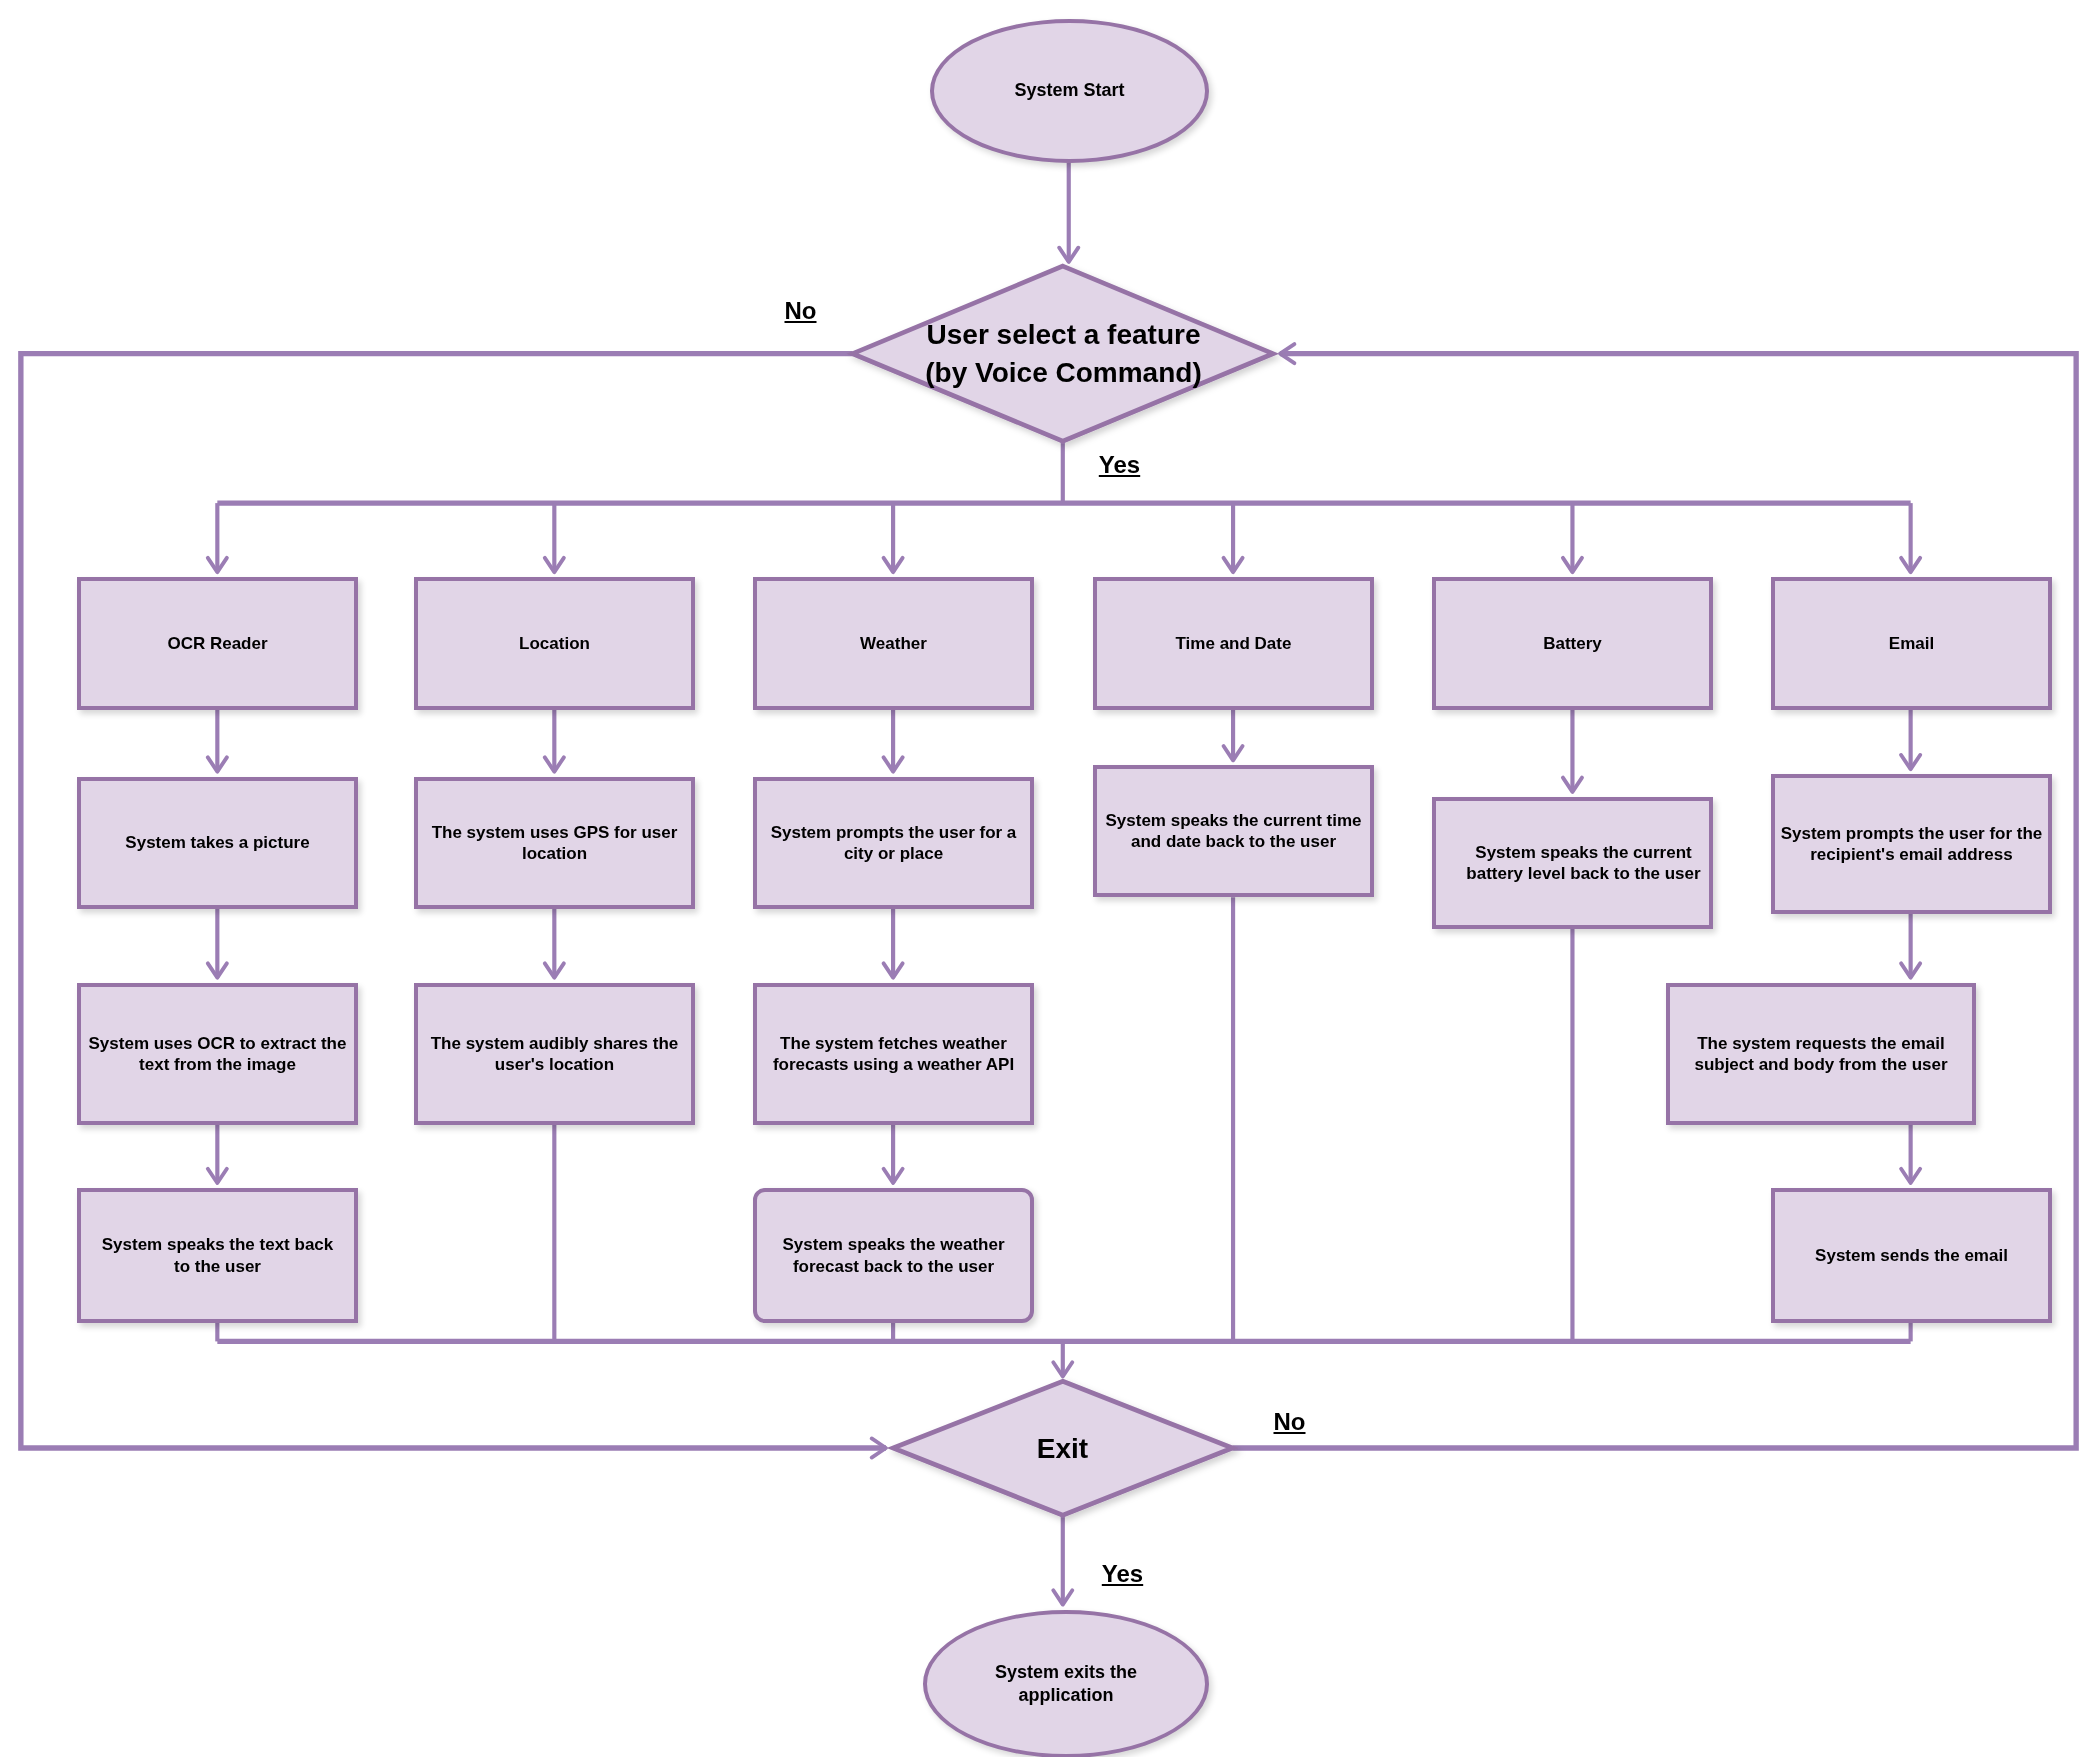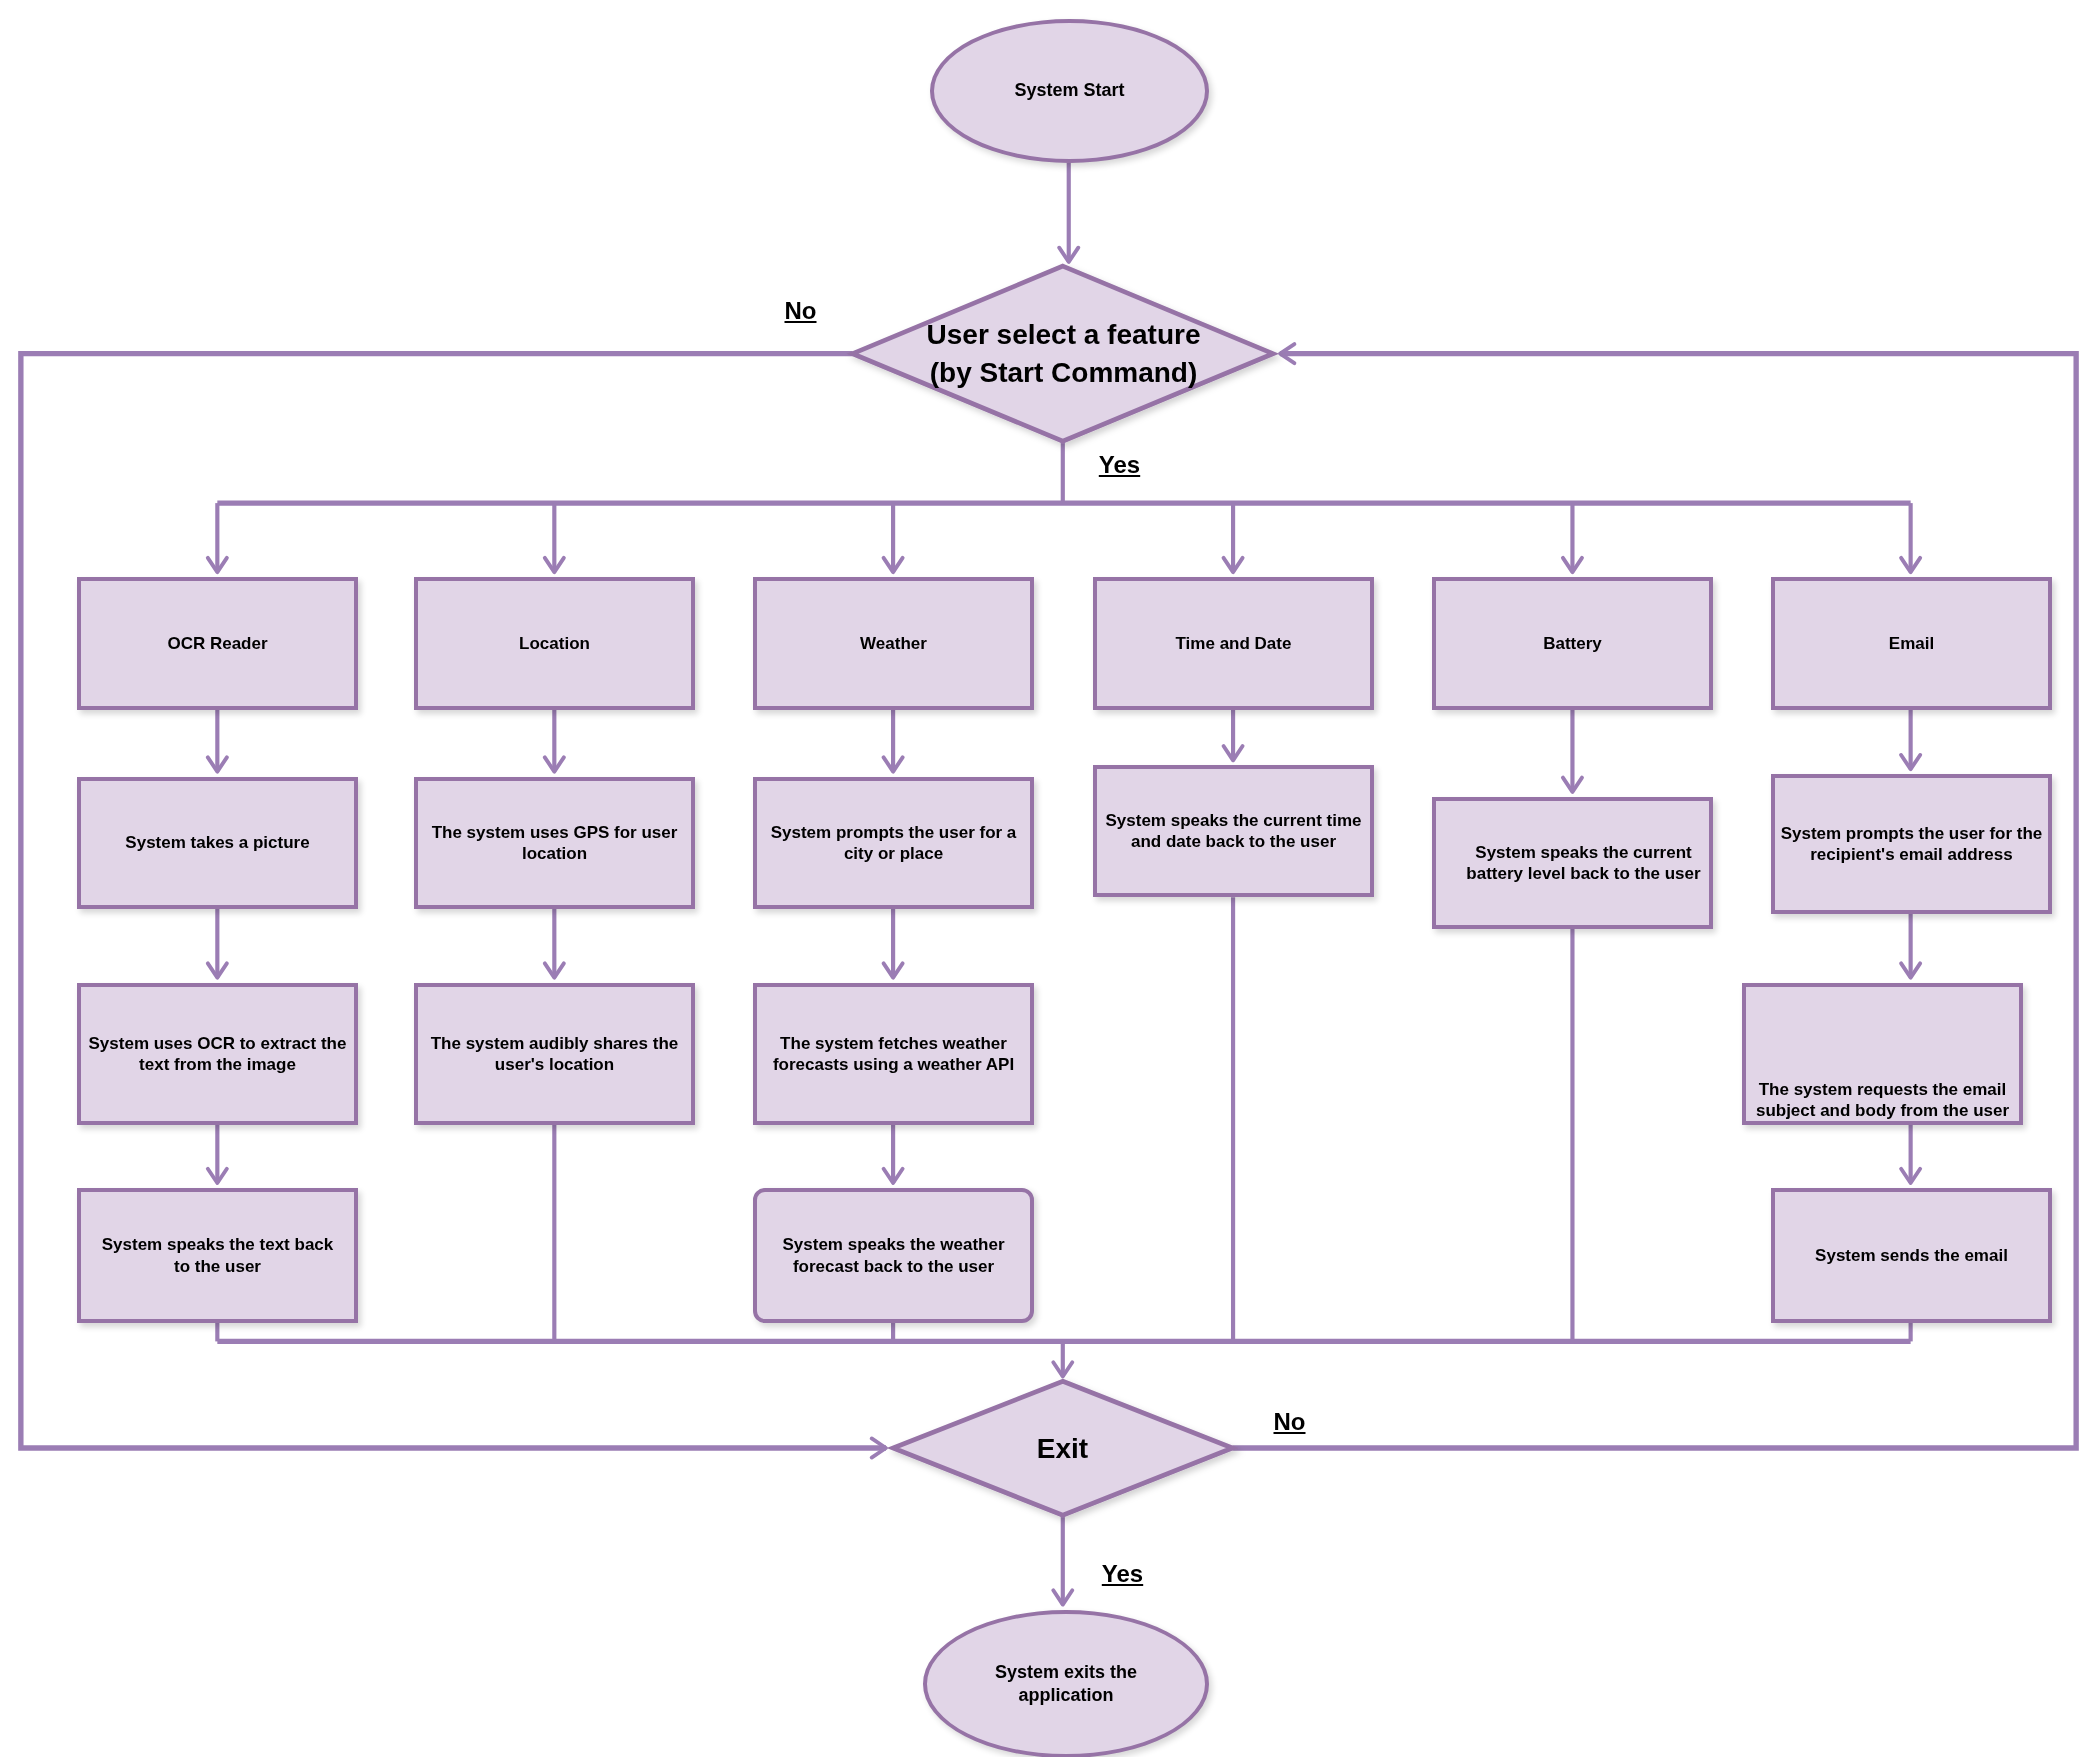--- a/index.html
+++ b/index.html
@@ -109,21 +109,21 @@
 
   <div class="oval" style="left:930px;top:18.5px;width:279px;height:144px;">
     <div class="txt">System Start</div>
   </div>
   <div class="oval" style="left:923px;top:1610px;width:286px;height:148px;">
     <div class="txt mw360">System exits the application</div>
   </div>
 
   <div class="dtext" style="left:871px;top:280px;width:385px;height:148px;">
     <div>User select a feature</div>
-    <div>(by Start Command)</div>
+    <div>(by Voice Command)</div>
   </div>
   <div class="dtext" style="left:893px;top:1382px;width:339px;height:134px;">
     <div>Exit</div>
   </div>
 
   <div class="elabel" style="left:756px;top:293px;width:89px;height:36px;">No</div>
   <div class="elabel" style="left:1072px;top:447px;width:95px;height:36px;">Yes</div>
   <div class="elabel" style="left:1239px;top:1404px;width:101px;height:36px;">No</div>
   <div class="elabel" style="left:1072px;top:1556px;width:101px;height:36px;">Yes</div>
 
@@ -167,21 +167,21 @@
 
   <div class="node-box" style="left:77px;top:983px;width:281px;height:142px;">
     <div class="txt">System uses OCR to extract the text from the image</div>
   </div>
   <div class="node-box" style="left:414px;top:983px;width:281px;height:142px;">
     <div class="txt">The system audibly shares the user's location</div>
   </div>
   <div class="node-box" style="left:753px;top:983px;width:281px;height:142px;">
     <div class="txt mw440">The system fetches weather forecasts using a weather API</div>
   </div>
-  <div class="node-box" style="left:1742px;top:983px;width:281px;height:142px;align-items:flex-end;">
+  <div class="node-box" style="left:1666px;top:983px;width:310px;height:142px;">
     <div class="txt">The system requests the email subject and body from the user</div>
   </div>
 
   <div class="node-box" style="left:77px;top:1188px;width:281px;height:135px;">
     <div class="txt mw400">System speaks the text back to the user</div>
   </div>
   <div class="node-box" style="left:753px;top:1188px;width:281px;height:135px;border-radius:12px;">
     <div class="txt mw380">System speaks the weather forecast back to the user</div>
   </div>
   <div class="node-box" style="left:1771px;top:1188px;width:281px;height:135px;">

